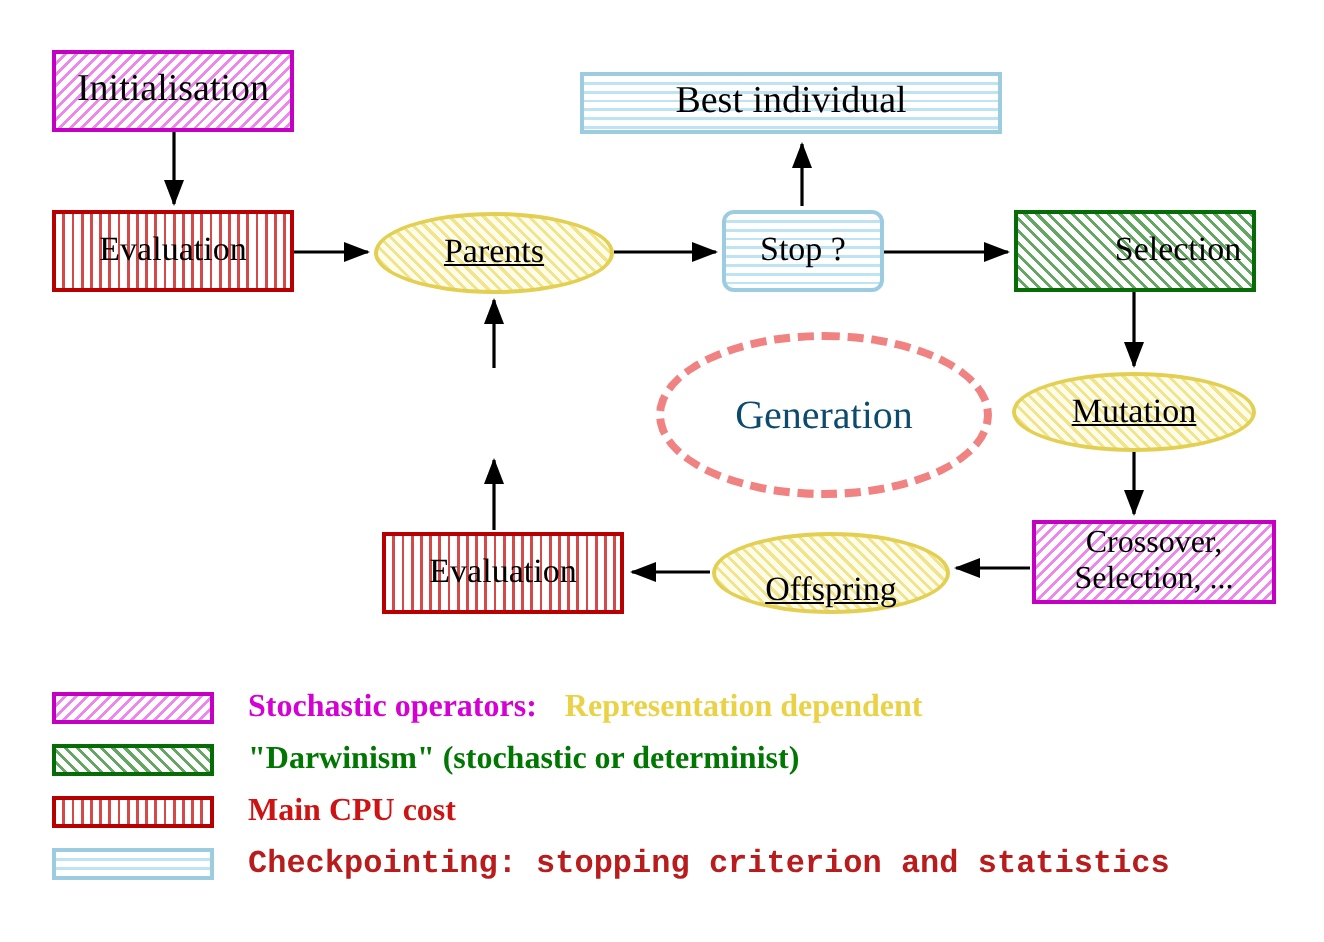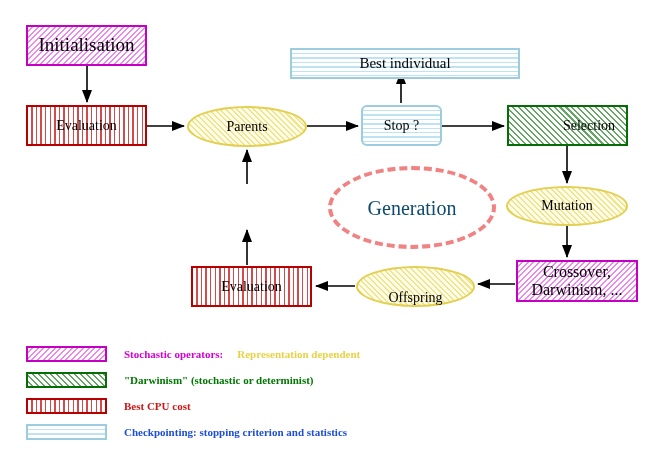--- a/index.html
+++ b/index.html
@@ -3,68 +3,68 @@
 <meta charset="utf-8">
 <style>
   html,body{margin:0;padding:0;background:#fff;}
   #canvas{
     position:relative;width:662px;height:471px;background:#ffffff;overflow:hidden;
     font-family:"Liberation Serif","DejaVu Serif",serif;
   }
   #arrows{position:absolute;left:0;top:0;width:662px;height:471px;}
   .node{
     position:absolute;display:flex;align-items:center;justify-content:center;
-    box-sizing:border-box;color:#000;font-size:14px;line-height:1.1;text-align:center;
+    box-sizing:border-box;color:#000;font-size:17px;line-height:1.1;text-align:center;
     white-space:nowrap;
   }
   .hatch-magenta{border:2px solid #c400c4;
     background:repeating-linear-gradient(135deg,#ffffff 0,#ffffff 2.6px,#ef86ef 2.6px,#ef86ef 4px);justify-content:center;}
   .hatch-green{border:2px solid #066d06;
     background:repeating-linear-gradient(45deg,#ffffff 0,#ffffff 2.7px,#63a763 2.7px,#63a763 4.2px);padding-left:43px;}
   .hatch-red{border:2px solid #b80000;
     background:repeating-linear-gradient(90deg,#ffffff 0,#ffffff 3.2px,#d24a4a 3.2px,#d24a4a 4.6px);}
   .hatch-cyan{border:2px solid #9cccdf;
     background:repeating-linear-gradient(180deg,#ffffff 0,#ffffff 3px,#bee3f2 3px,#bee3f2 4.4px);}
   .hatch-yellow{border:2px solid #e3cf52;
     background:repeating-linear-gradient(45deg,#fffdea 0,#fffdea 2.5px,#f2e48c 2.5px,#f2e48c 4px);}
-  .ellipse{border-radius:50%;}
+  .ellipse{border-radius:50%;text-decoration:underline;}
   .rounded{border-radius:6px;}
 
   #node-initialisation{left:26px;top:25px;width:121px;height:41px;font-size:19px;}
   #node-evaluation-top{left:26px;top:105px;width:121px;height:41px;}
   #node-parents{left:187px;top:106px;width:120px;height:41px;}
   #node-stop{left:361px;top:105px;width:81px;height:41px;}
-  #node-best-individual{left:290px;top:48px;width:230px;height:31px;font-size:15px;}
+  #node-best-individual{left:290px;top:36px;width:211px;height:31px;font-size:19px;}
   #node-selection{left:507px;top:105px;width:121px;height:41px;}
   #node-genitors{left:506px;top:186px;width:122px;height:40px;}
   #node-crossover{left:516px;top:260px;width:122px;height:42px;font-size:16px;white-space:normal;flex-direction:column;}
   #node-offspring{left:356px;top:266px;width:119px;height:41px;align-items:flex-end;}
   #node-evaluation-bottom{left:191px;top:266px;width:121px;height:41px;}
   #node-replacement{left:187px;top:185px;width:120px;height:42px;font-size:17px;}
   #node-generation{
     left:328px;top:166px;width:168px;height:83px;
     border:4px dashed #f18282;border-radius:50%;background:transparent;
     color:#0c4a6e;font-size:20px;
   }
 
   .legend-row{position:absolute;left:26px;height:16px;display:flex;align-items:center;}
   .legend-swatch{position:absolute;left:0;top:0;width:81px;height:16px;box-sizing:border-box;}
   .legend-text{
     position:absolute;left:98px;top:-3px;white-space:nowrap;
-    font-weight:bold;font-size:11px;line-height:22px;
+    font-weight:bold;font-size:16px;line-height:22px;
   }
   #legend-row-1{top:346px;}
   #legend-row-2{top:372px;}
   #legend-row-3{top:398px;}
   #legend-row-4{top:424px;}
   .lg-magenta{color:#d400d4;}
   .lg-yellow{color:#e9d245;margin-left:14px;}
   .lg-green{color:#007700;}
   .lg-red{color:#cc1414;}
-  .lg-cyan{color:#1d4ed8;}
+  .lg-cyan{color:#b91c1c;font-family:Liberation Mono, monospace;}
 </style>
 </head>
 <body>
 
 <div id="canvas">
 
   <svg id="arrows" width="662" height="471" viewBox="0 0 662 471">
     <defs>
       <marker id="ah" markerUnits="userSpaceOnUse" markerWidth="14" markerHeight="11" refX="12" refY="5" orient="auto">
         <path d="M0,0 L13,5 L0,10 Z" fill="#000"></path>
@@ -106,21 +106,21 @@
   <div id="node-selection" class="node hatch-green">
     <span>Selection</span>
   </div>
 
   <div id="node-genitors" class="node ellipse hatch-yellow">
     <span>Mutation</span>
   </div>
 
   <div id="node-crossover" class="node hatch-magenta">
     <span>Crossover,</span>
-    <span>Darwinism, ...</span>
+    <span>Selection, ...</span>
   </div>
 
   <div id="node-offspring" class="node ellipse hatch-yellow">
     <span>Offspring</span>
   </div>
 
   <div id="node-evaluation-bottom" class="node hatch-red">
     <span>Evaluation</span>
   </div>
 
@@ -136,21 +136,21 @@
     </span>
   </div>
 
   <div id="legend-row-2" class="legend-row">
     <span class="legend-swatch hatch-green"></span>
     <span class="legend-text lg-green">"Darwinism" (stochastic or determinist)</span>
   </div>
 
   <div id="legend-row-3" class="legend-row">
     <span class="legend-swatch hatch-red"></span>
-    <span class="legend-text lg-red">Best CPU cost</span>
+    <span class="legend-text lg-red">Main CPU cost</span>
   </div>
 
   <div id="legend-row-4" class="legend-row">
     <span class="legend-swatch hatch-cyan"></span>
     <span class="legend-text lg-cyan">Checkpointing: stopping criterion and statistics</span>
   </div>
 
 </div>
 
 </body></html>

